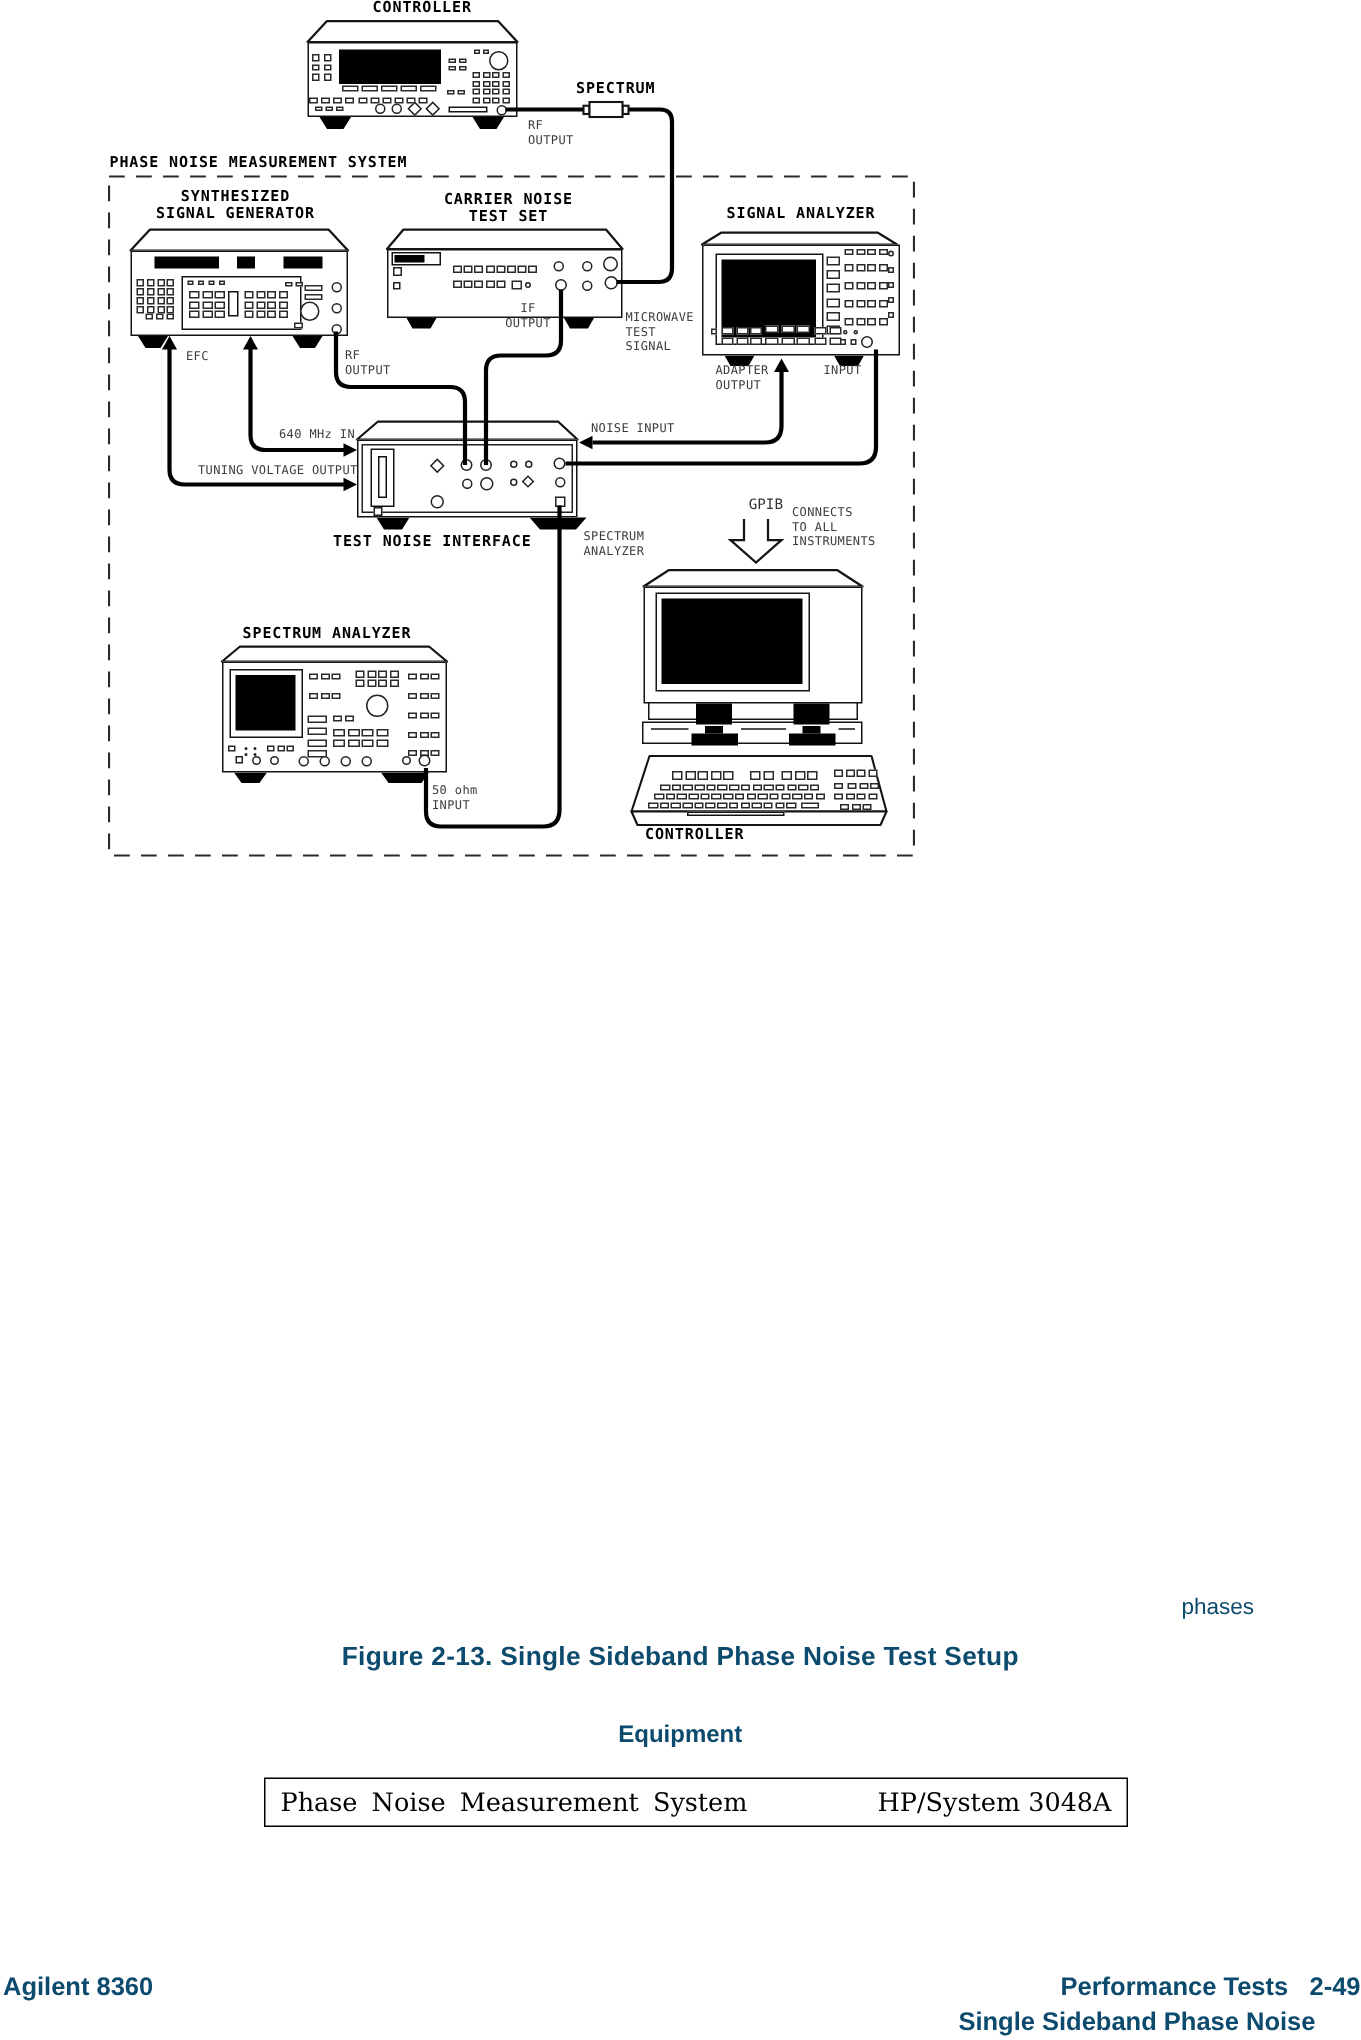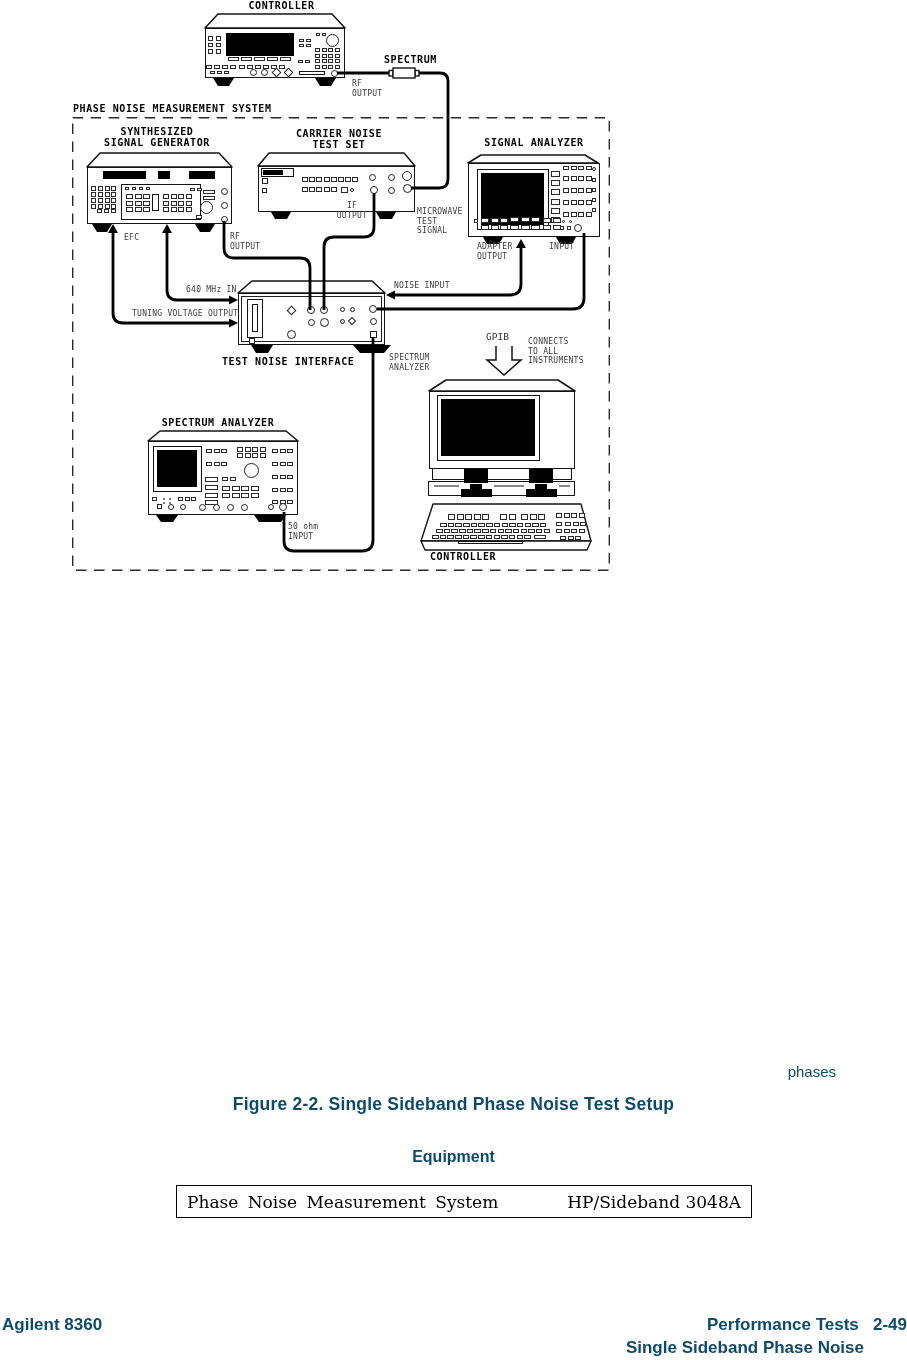--- a/index.html
+++ b/index.html
@@ -605,32 +605,32 @@
   <div class="p" style="left:549px;top:242px">INPUT</div>
   <div class="p" style="left:186px;top:285px">640 MHz IN</div>
   <div class="p" style="left:132px;top:309px">TUNING VOLTAGE OUTPUT</div>
   <div class="p" style="left:394px;top:281px">NOISE INPUT</div>
   <div class="t" style="left:222px;top:356px">TEST NOISE INTERFACE</div>
   <div class="p" style="left:389px;top:353px">SPECTRUM
 ANALYZER</div>
   <div class="t" style="left:148px;top:417px;width:140px;text-align:center">SPECTRUM ANALYZER</div>
   <div class="p" style="left:288px;top:522px">50  ohm
 INPUT</div>
-  <div class="g" style="left:486px;top:332px;width:36px;text-align:left">GPIB</div>
+  <div class="g" style="left:486px;top:332px;width:36px;text-align:right">GPIB</div>
   <div class="p" style="left:528px;top:337px">CONNECTS
 TO  ALL
 INSTRUMENTS</div>
   <div class="t" style="left:430px;top:551px;width:152px;text-align:left">CONTROLLER</div>
 
   <div class="cap" style="right:71px;top:1063px;font-size:15px">phases</div>
-  <div class="cap" style="left:0;top:1094px;width:907px;text-align:center;font-weight:bold;font-size:17.5px;letter-spacing:.2px">Figure 2-2. Single Sideband Phase Noise Test Setup</div>
+  <div class="cap" style="left:0;top:1094px;width:907px;text-align:center;font-weight:bold;font-size:17.5px;letter-spacing:.2px">Figure 2-13. Single Sideband Phase Noise Test Setup</div>
   <div class="cap" style="left:0;top:1148px;width:907px;text-align:center;font-weight:bold;font-size:16px">Equipment</div>
 
   <div style="position:absolute;left:176px;top:1185px;width:554px;height:31px;border:1.6px solid #000;
               display:flex;align-items:center;justify-content:space-between;padding:0 10px;box-sizing:content-box;z-index:30">
     <span class="serif" style="font-size:17px;word-spacing:4px">Phase Noise Measurement System</span>
-    <span class="serif" style="font-size:17px">HP/Sideband 3048A</span>
+    <span class="serif" style="font-size:17px">HP/System 3048A</span>
   </div>
 
   <div class="cap" style="left:2px;top:1315px;font-weight:bold;font-size:17px">Agilent 8360</div>
   <div class="cap" style="right:0;top:1315px;font-weight:bold;font-size:17px;white-space:pre">Performance Tests   2-49</div>
-  <div class="cap" style="right:43px;top:1338px;font-weight:bold;font-size:17px">Single Sideband Phase Noise</div>
+  <div class="cap" style="right:30px;top:1338px;font-weight:bold;font-size:17px">Single Sideband Phase Noise</div>
 </div>
 
 </body></html>

